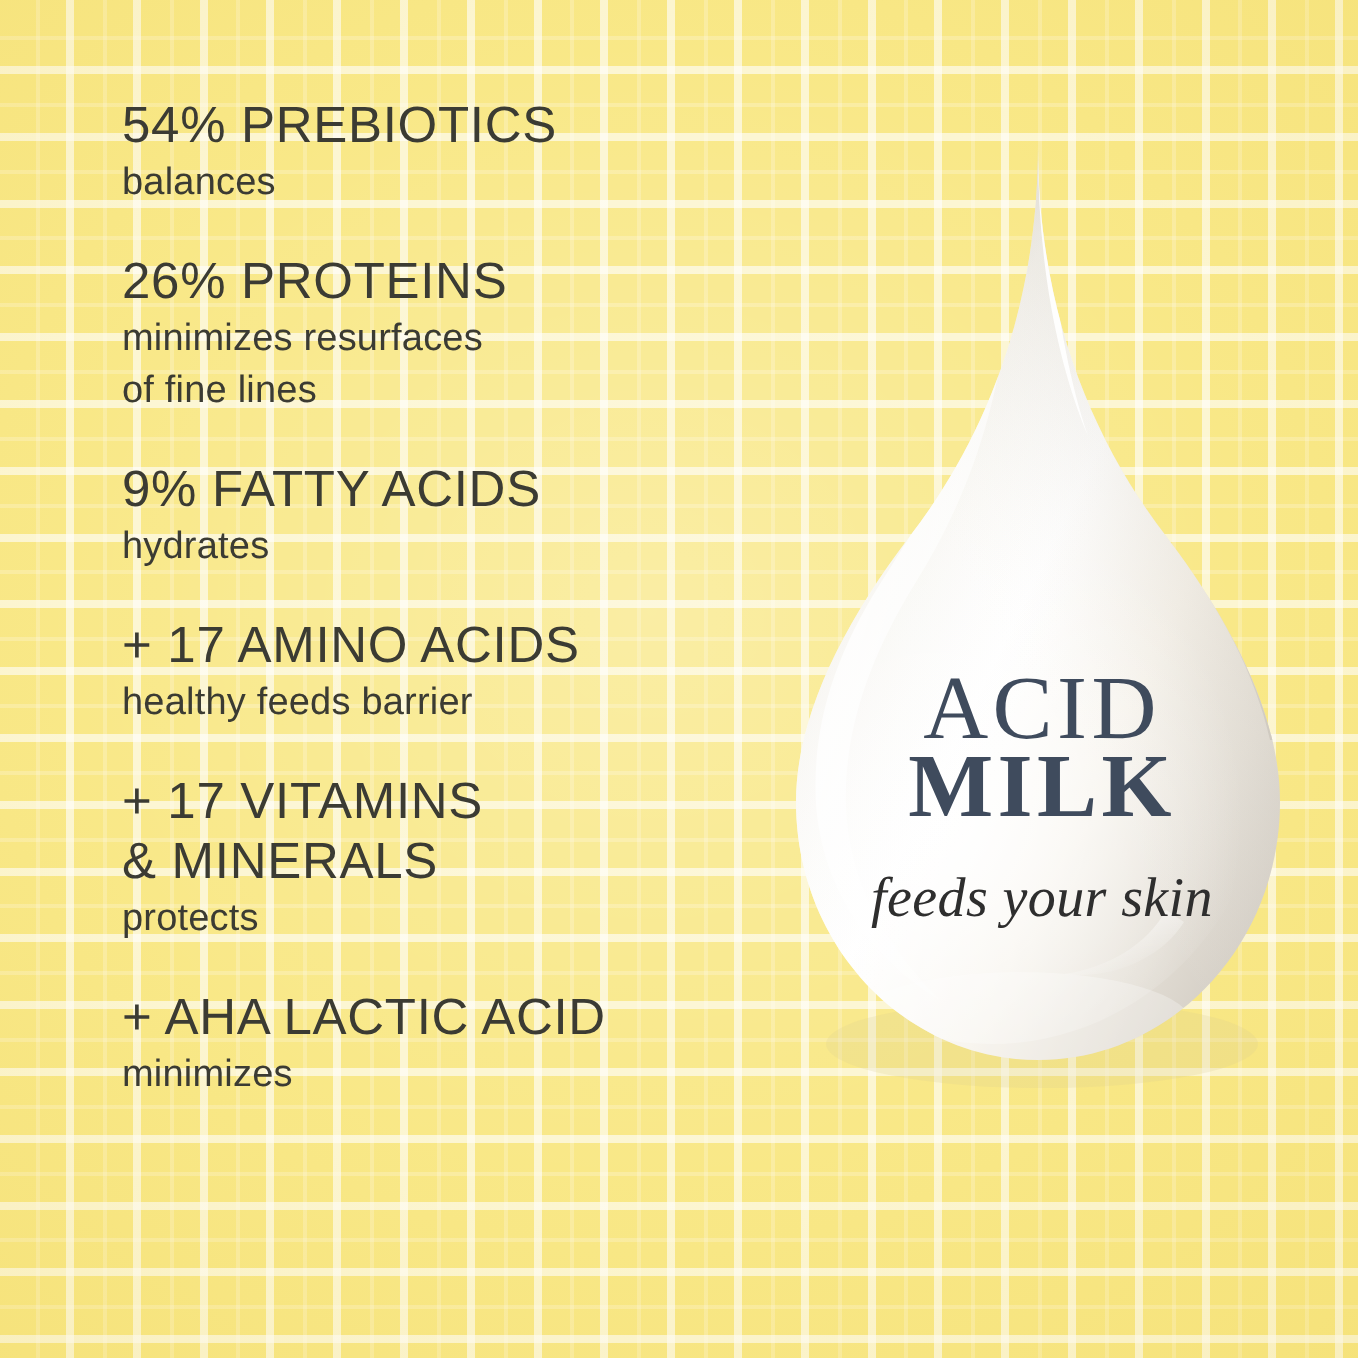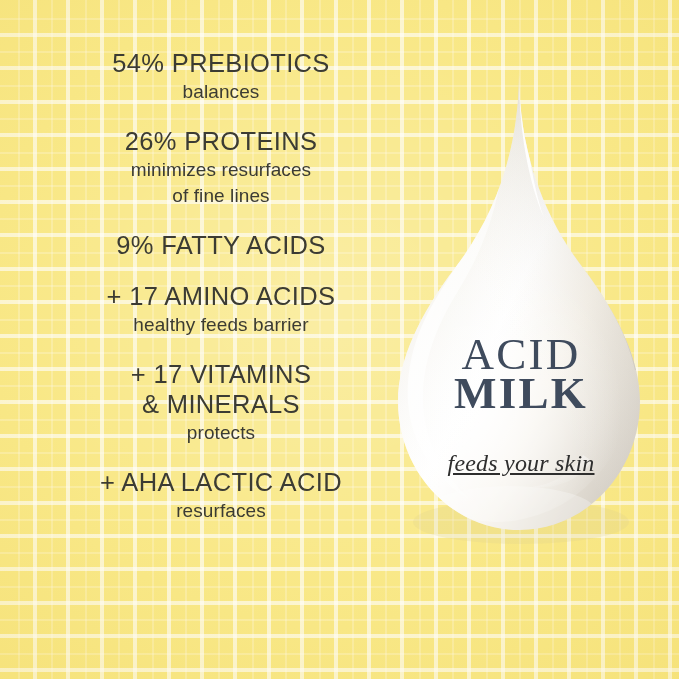--- a/index.html
+++ b/index.html
@@ -74,21 +74,20 @@
                 rgba(233,206,100,0.20) 100%);
     pointer-events: none;
   }
 
   
   .benefits {
     position: absolute;
     left: 61px;
     top: 48px;
     width: 320px;
-    text-align: center;
   }
   .benefit { margin-bottom: 21px; }
   .benefit:last-child { margin-bottom: 0; }
 
   .benefit-title {
     font-size: 25.5px;
     line-height: 30px;
     letter-spacing: 0.35px;
     font-weight: 400;
     color: #3b3b33;
@@ -128,30 +127,29 @@
     text-align: center;
     font-family: "Liberation Serif", serif;
     color: #3f4b5d;
     font-weight: 400;
     letter-spacing: 2.2px;
   }
   .brand-goat { top: 271px; font-size: 45px; line-height: 46px; }
   .brand-milk { top: 310px; font-size: 45px; line-height: 46px; font-weight: bold; }
   .tagline {
     position: absolute;
-    top: 388px;
+    top: 375px;
     width: 100%;
     text-align: center;
     font-family: "Liberation Serif", serif;
     font-style: italic;
-    font-size: 24px;
+    font-size: 28px;
     line-height: 30px;
     letter-spacing: 0.2px;
     color: #2e2e2e;
-    text-decoration: underline;
   }
 </style>
 </head>
 <body>
 
 <div class="poster">
 
   <div class="grid-layer"></div>
   <div class="vignette"></div>
 
@@ -163,36 +161,37 @@
     </div>
 
     <div class="benefit">
       <div class="benefit-title">26% PROTEINS</div>
       <div class="benefit-desc">minimizes resurfaces
 of fine lines</div>
     </div>
 
     <div class="benefit">
       <div class="benefit-title">9% FATTY ACIDS</div>
+      <div class="benefit-desc">hydrates</div>
     </div>
 
     <div class="benefit">
       <div class="benefit-title">+ 17 AMINO ACIDS</div>
       <div class="benefit-desc">healthy feeds barrier</div>
     </div>
 
     <div class="benefit">
       <div class="benefit-title">+ 17 VITAMINS
 &amp; MINERALS</div>
       <div class="benefit-desc">protects</div>
     </div>
 
     <div class="benefit">
       <div class="benefit-title">+ AHA LACTIC ACID</div>
-      <div class="benefit-desc">resurfaces</div>
+      <div class="benefit-desc">minimizes</div>
     </div>
 
   </div>
 
   <div class="droplet-wrap">
 
     <svg class="droplet-svg" viewBox="0 0 286 490" xmlns="http://www.w3.org/2000/svg">
       <defs>
         <linearGradient id="dropBody" x1="0.08" y1="0.12" x2="0.95" y2="0.92">
           <stop offset="0%" stop-color="#d8d3ca"></stop>

